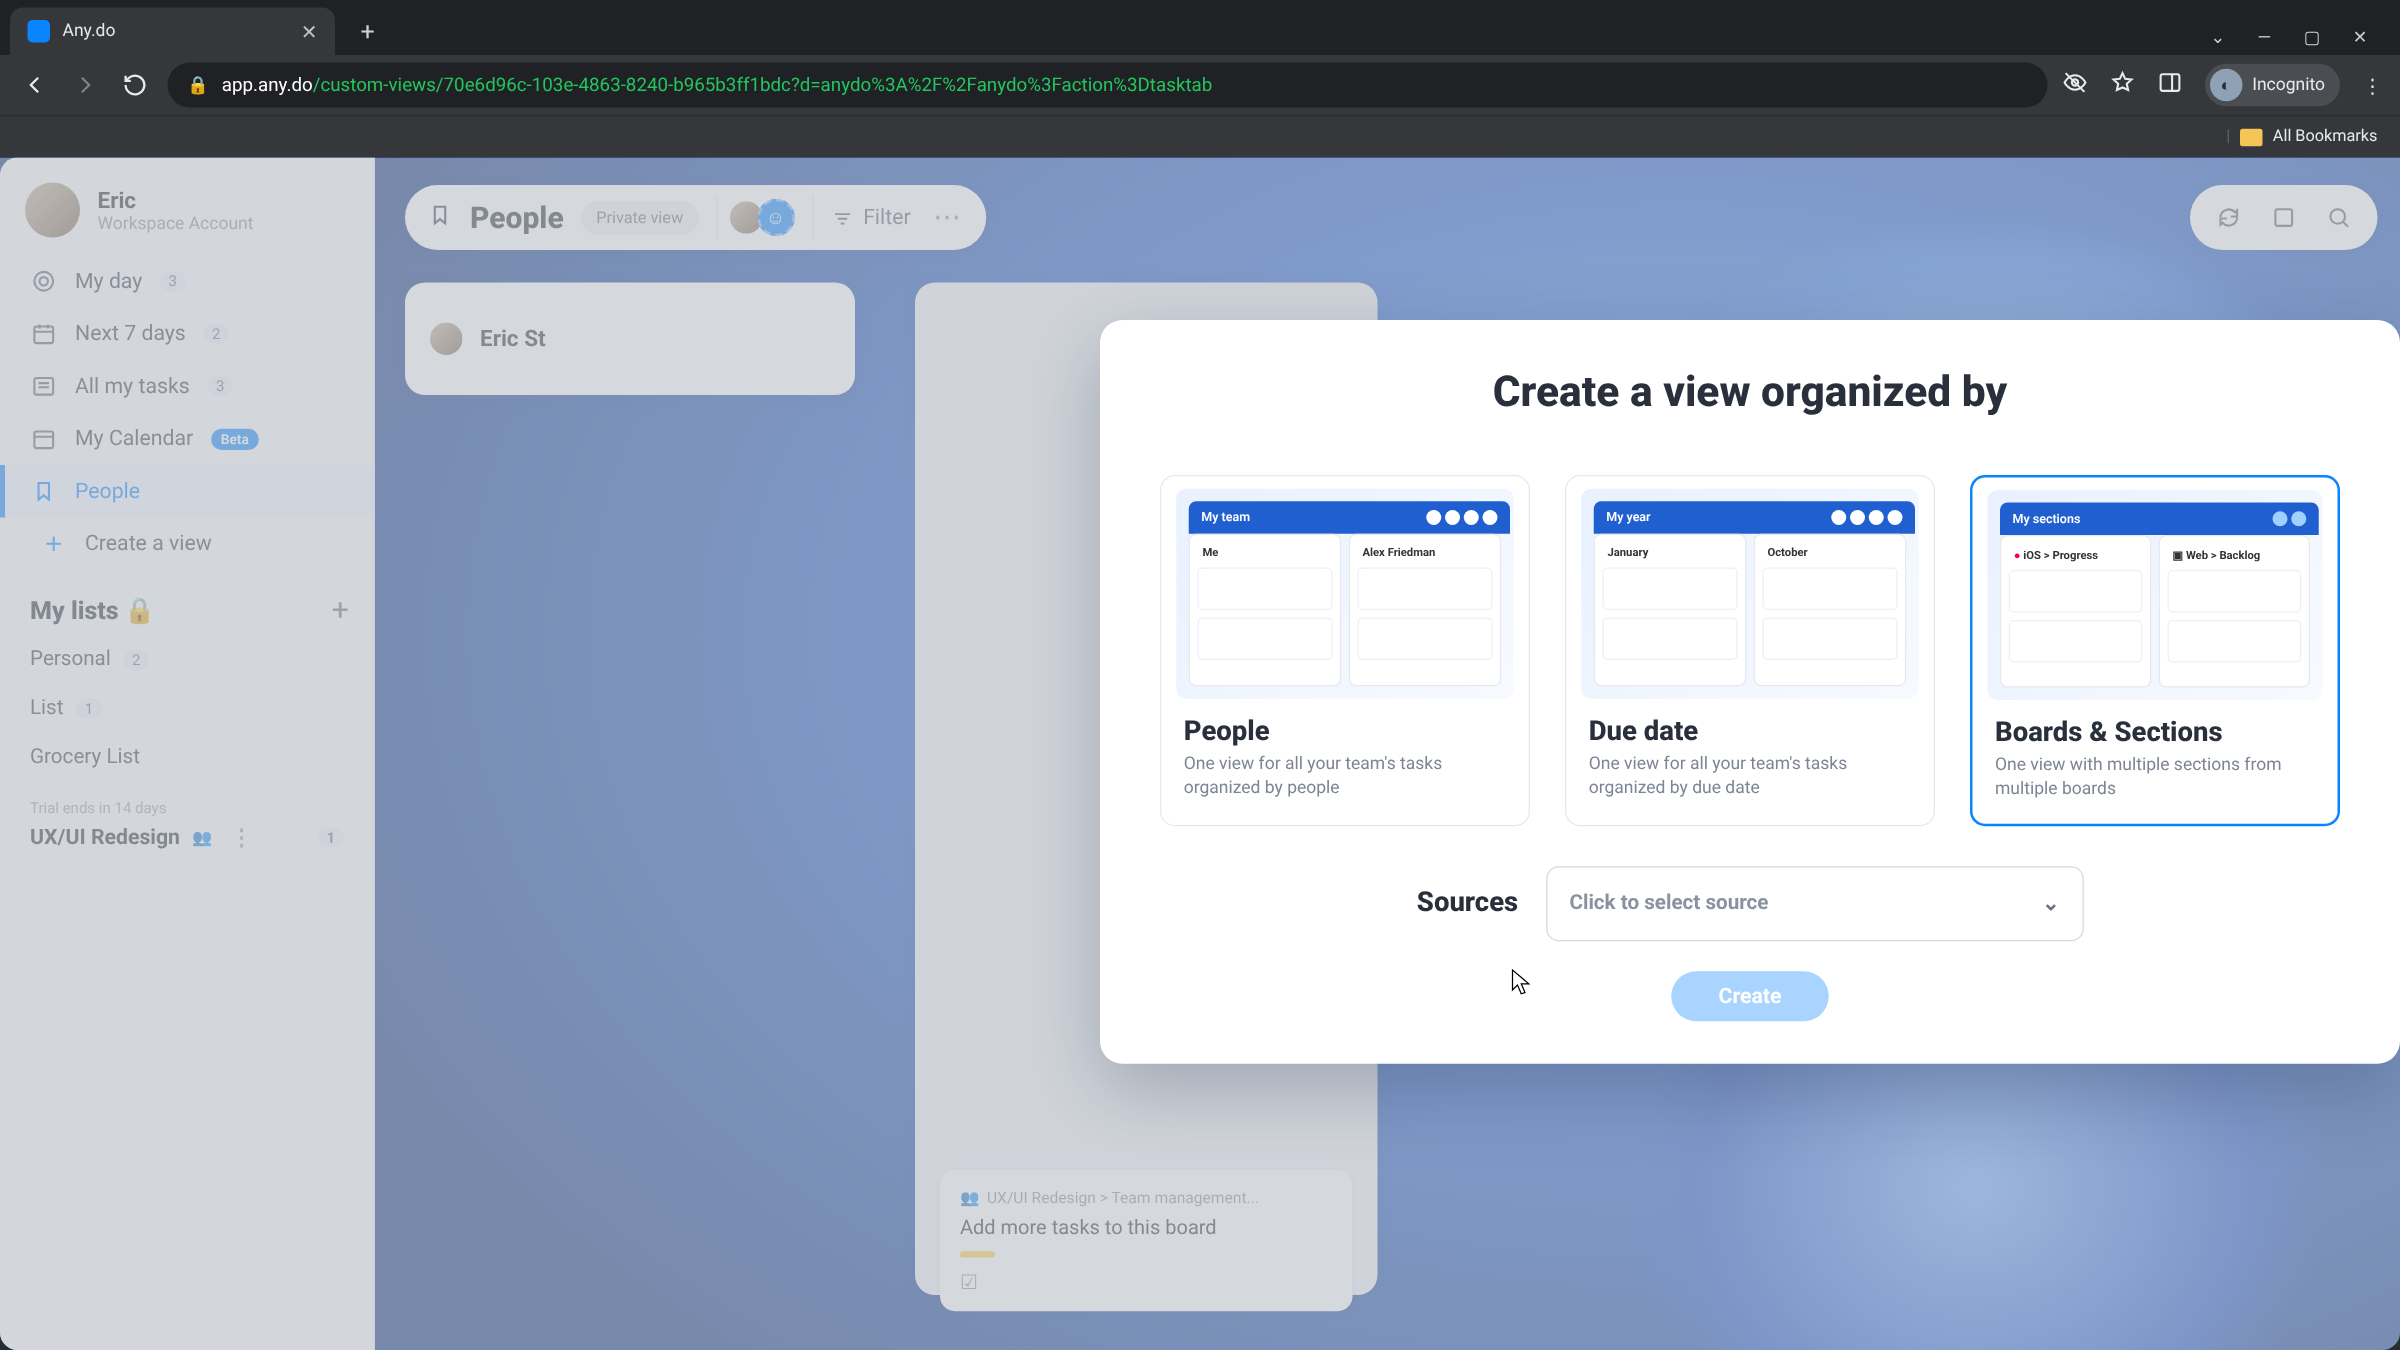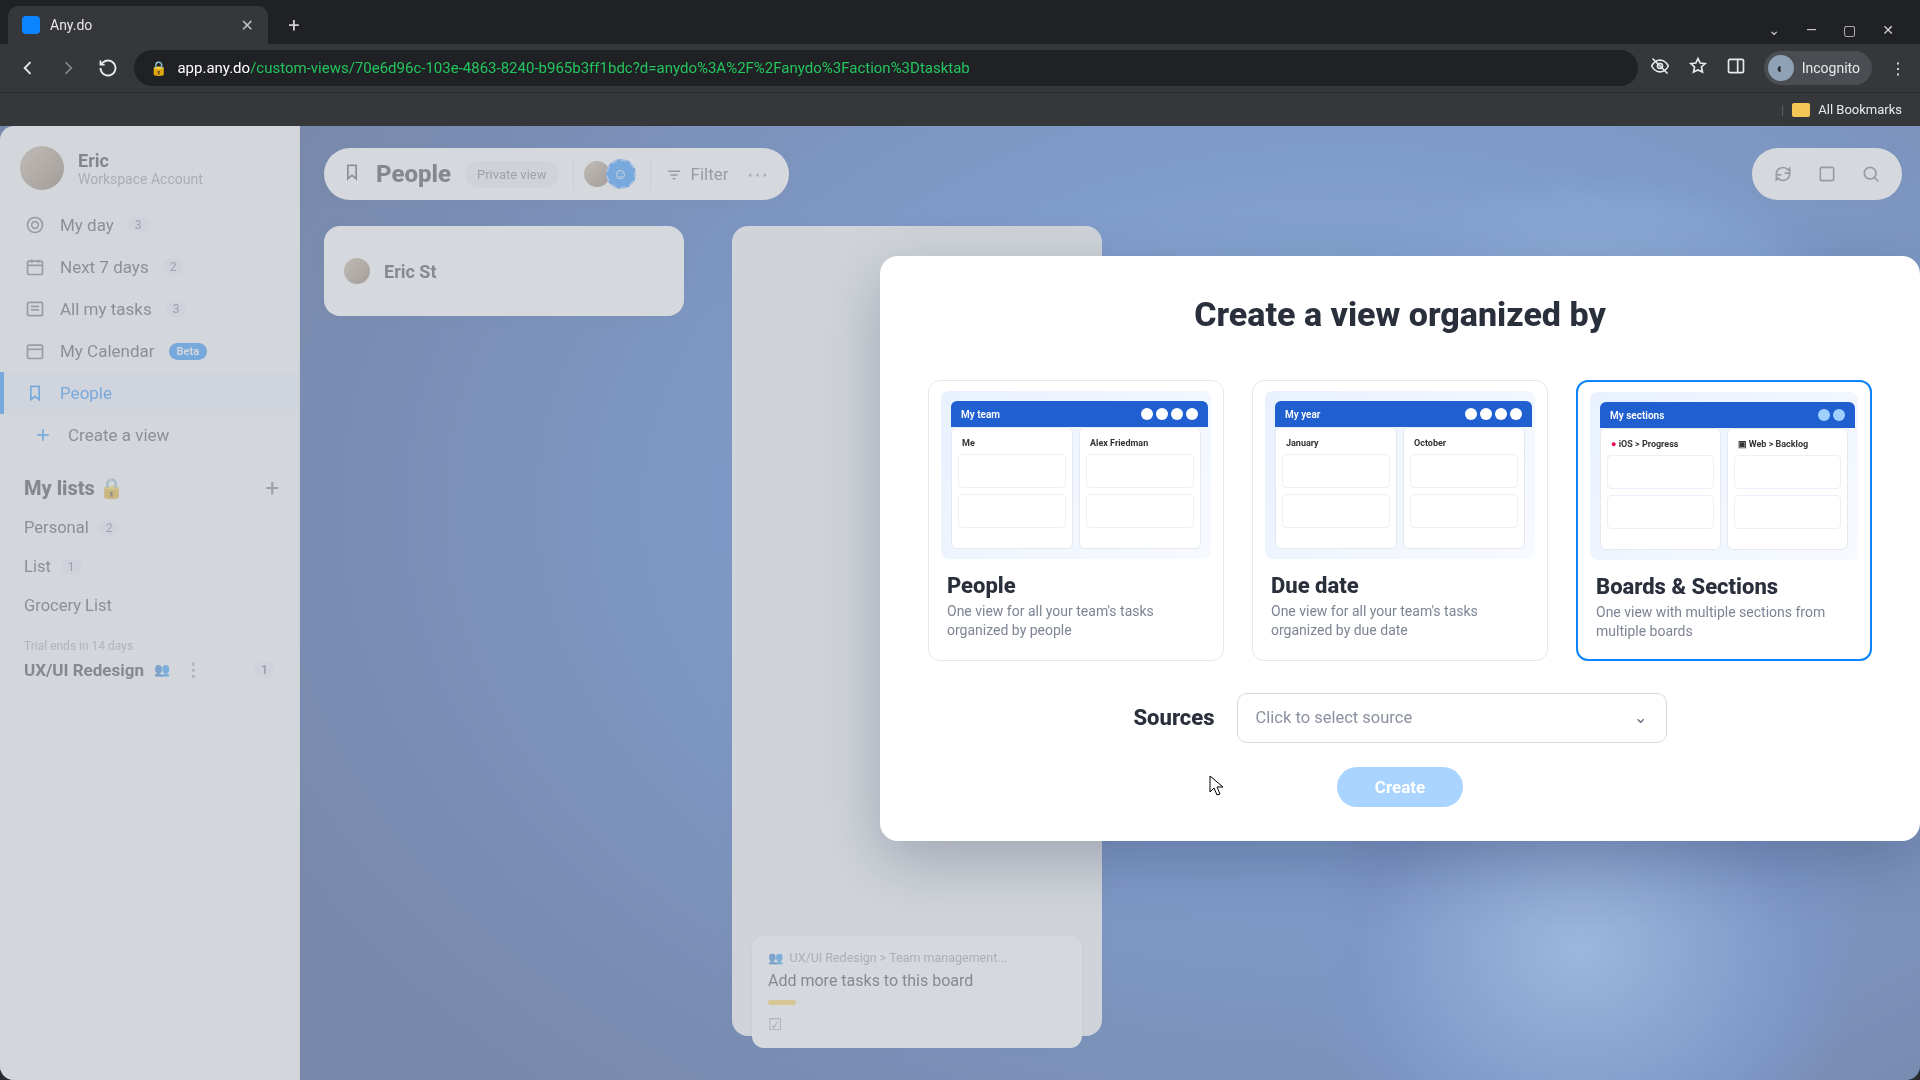--- a/index.html
+++ b/index.html
@@ -105,21 +105,21 @@
   .tw .dots i { width:12px; height:12px; border-radius:50%; background:#fff; }
   .twbody { position:absolute; top:36px; left:10px; right:10px; bottom:10px; display:flex; gap:6px; }
   .twcol { flex:1; background:#fff; border-radius:6px; border:1px solid #e6e8ee; padding:6px; display:flex; flex-direction:column; gap:6px; }
   .twcell { height:34px; background:#fff; border:1px solid #eceff5; border-radius:4px; }
   .twlabel { font-size:9px; font-weight:700; color:#333; padding:4px 4px 0 4px; }
   .opt h3 { font-size:22px; font-weight:800; color:#2a2f3c; margin-top:14px; padding-left:6px; }
   .opt p { font-size:14px; color:#7d8494; margin-top:4px; padding:0 6px; line-height:1.35; }
 
   .src-row { display:flex; align-items:center; justify-content:center; gap:22px; margin-top:32px; }
   .src-label { font-size:22px; font-weight:800; color:#2a2f3c; }
-  .src-select { width:430px; height:50px; border:1.5px solid #d3d8e2; border-radius:10px; display:flex; align-items:center; justify-content:space-between; padding:0 18px; cursor:pointer; }
+  .src-select { width:430px; height:60px; border:1.5px solid #d3d8e2; border-radius:10px; display:flex; align-items:center; justify-content:space-between; padding:0 18px; cursor:pointer;font-weight:bold; }
   .src-select span { color:#8b91a1; font-size:16.5px; }
   .src-select .chev { color:#6b7182; }
 
   .create-row { display:flex; justify-content:center; margin-top:24px; }
   .create-btn { background:#a9d4ff; color:#fff; font-size:17px; font-weight:700; padding:10px 38px; border-radius:22px; border:none; cursor:not-allowed; }
 
   .cursor { position:absolute; width:20px; height:24px; pointer-events:none; z-index:9999; }
 </style>
 </head>
 <body>

